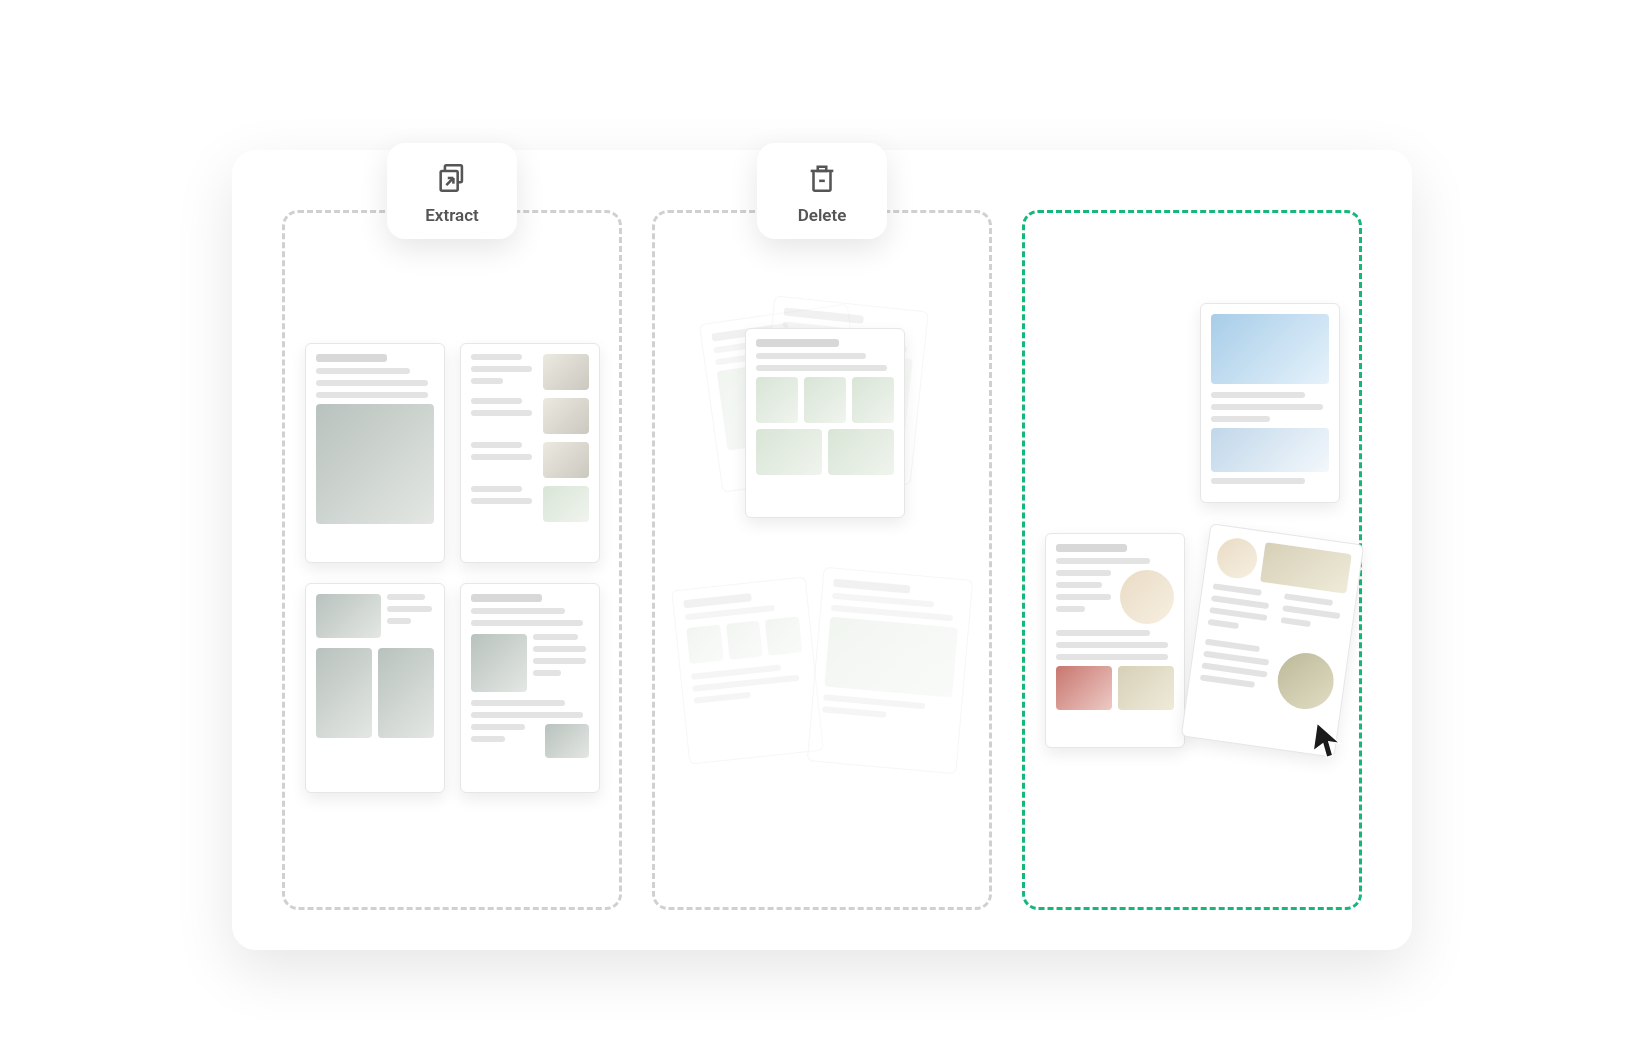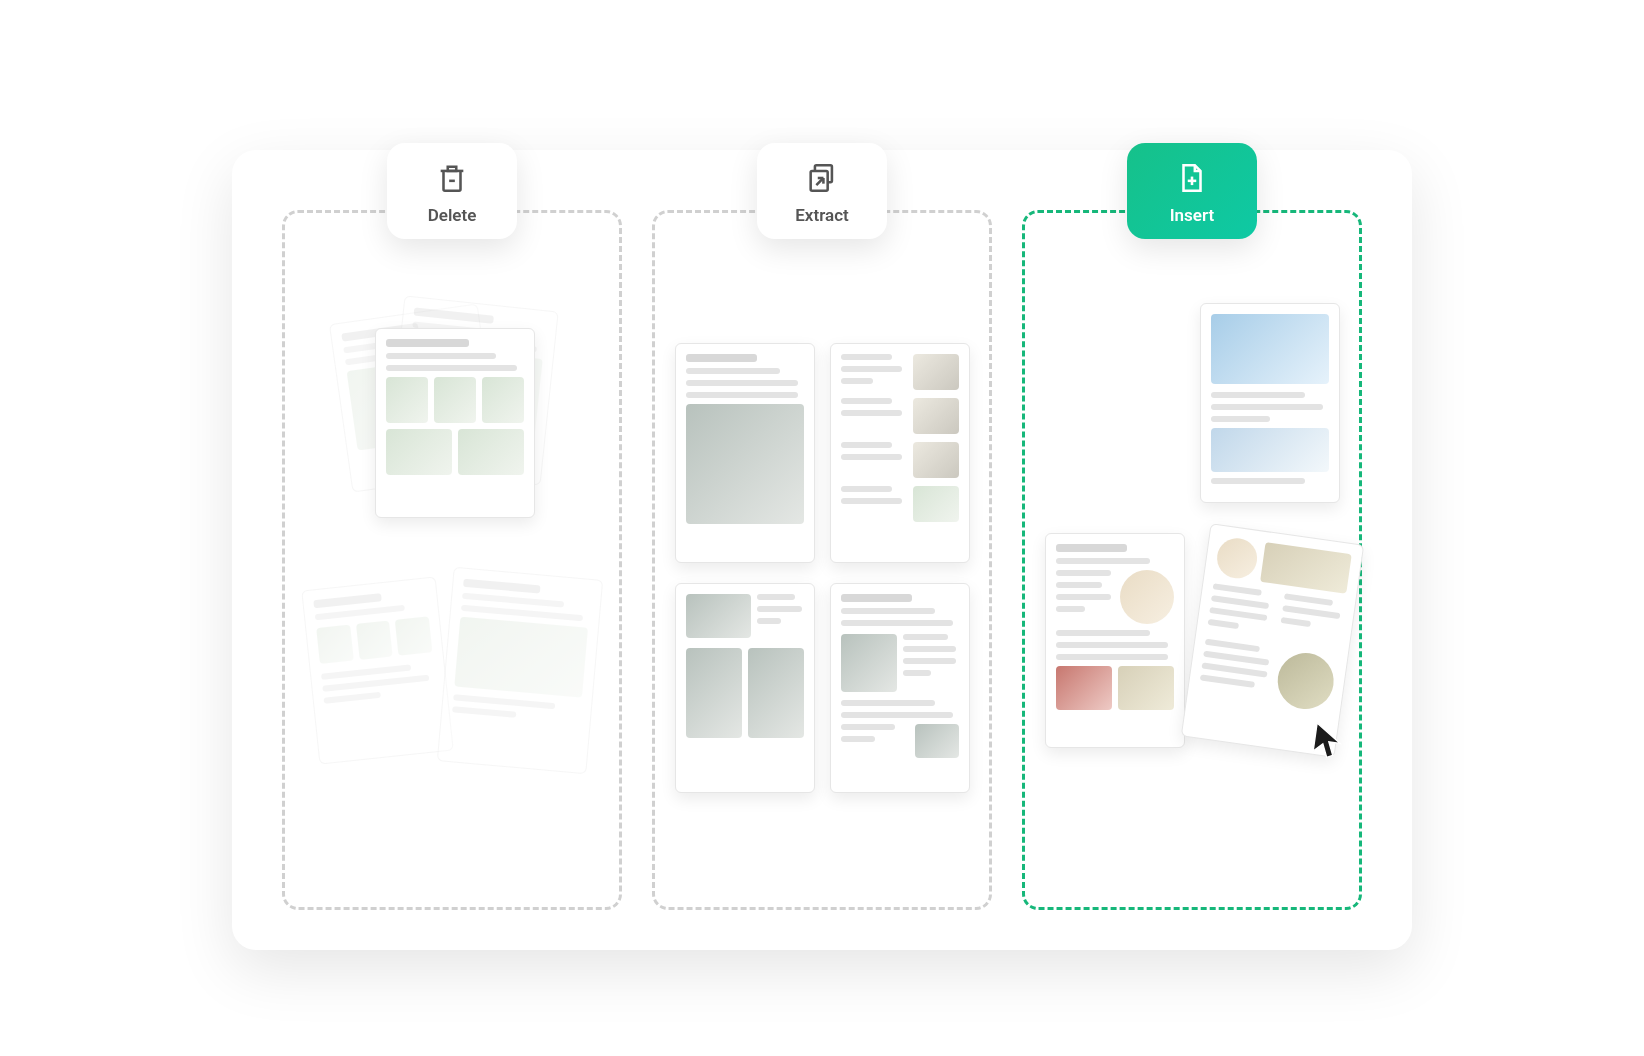--- a/index.html
+++ b/index.html
@@ -127,82 +127,20 @@
 <body>
 
 <div class="back-gradient"></div>
 
 <div class="main-card">
 
   <div class="panel">
     <div class="panel-tab">
       <div class="icon-wrap">
         <svg width="34" height="34" viewBox="0 0 24 24" fill="none" stroke="#555" stroke-width="1.8">
-          <path d="M4 7h16"></path>
-            <path d="M9 4h6v3H9z"></path>
-          <path d="M6 7v13a1 1 0 0 0 1 1h10a1 1 0 0 0 1-1V7"></path>
-          <path d="M10 14h4"></path>
-        </svg>
-      </div>
-      <div class="label">Delete</div>
-    </div>
-
-    <div class="thumb faded" style="left:55px; top:100px; width:150px; height:170px; transform:rotate(-8deg);">
-      <div class="line title"></div>
-        <div class="line md"></div>
-        <div class="line lg"></div>
-      <div style="height:80px" class="imgbox plant"></div>
-    </div>
-    <div class="thumb faded" style="left:110px; top:90px; width:155px; height:175px; transform:rotate(6deg);">
-      <div class="line title"></div>
-        <div class="line md"></div>
-        <div class="line lg"></div>
-      <div style="height:80px" class="imgbox plant"></div>
-    </div>
-    <div class="thumb" style="left:90px; top:115px; width:160px; height:190px;">
-      <div class="line title"></div>
-        <div class="line md"></div>
-        <div class="line lg"></div>
-      <div class="row-imgs" style="margin-top:6px;">
-        <div class="imgbox plant" style="flex:1;height:46px;"></div>
-        <div class="imgbox plant" style="flex:1;height:46px;"></div>
-        <div class="imgbox plant" style="flex:1;height:46px;"></div>
-      </div>
-      <div class="row-imgs" style="margin-top:6px;">
-        <div class="imgbox plant" style="flex:1;height:46px;"></div>
-        <div class="imgbox plant" style="flex:1;height:46px;"></div>
-      </div>
-    </div>
-
-    <div class="thumb faded" style="left:25px; top:370px; width:135px; height:175px; transform:rotate(-6deg);">
-      <div class="line title"></div>
-        <div class="line md"></div>
-      <div class="row-imgs" style="margin-top:8px;">
-        <div class="imgbox plant" style="flex:1;height:36px;"></div>
-        <div class="imgbox plant" style="flex:1;height:36px;"></div>
-        <div class="imgbox plant" style="flex:1;height:36px;"></div>
-      </div>
-      <div class="line md" style="margin-top:10px;"></div>
-        <div class="line lg"></div>
-        <div class="line sm"></div>
-    </div>
-    <div class="thumb faded" style="left:160px; top:360px; width:150px; height:195px; transform:rotate(5deg);">
-      <div class="line title"></div>
-        <div class="line md"></div>
-        <div class="line lg"></div>
-      <div class="imgbox plant" style="height:70px;margin-top:6px;"></div>
-      <div class="line md" style="margin-top:8px;"></div>
-        <div class="line sm"></div>
-    </div>
-  </div>
-
-  <div class="panel">
-    <div class="panel-tab">
-      <div class="icon-wrap">
-        <svg width="34" height="34" viewBox="0 0 24 24" fill="none" stroke="#555" stroke-width="1.8">
           <rect x="7" y="3" width="12" height="12" rx="1"></rect>
           <rect x="4" y="7" width="12" height="14" rx="1" fill="#fff"></rect>
           <path d="M8 17l5-5"></path>
             <path d="M13 12v4"></path>
             <path d="M13 12h-4"></path>
         </svg>
       </div>
       <div class="label">Extract</div>
     </div>
 
@@ -277,32 +215,83 @@
       <div class="row-imgs" style="gap:6px;margin-top:6px;">
         <div style="flex:1">
             <div class="line md"></div>
             <div class="line sm"></div>
           </div>
         <div class="imgbox room" style="width:44px;height:34px;"></div>
       </div>
     </div>
   </div>
 
+  <div class="panel">
+    <div class="panel-tab">
+      <div class="icon-wrap">
+        <svg width="34" height="34" viewBox="0 0 24 24" fill="none" stroke="#555" stroke-width="1.8">
+          <path d="M4 7h16"></path>
+            <path d="M9 4h6v3H9z"></path>
+          <path d="M6 7v13a1 1 0 0 0 1 1h10a1 1 0 0 0 1-1V7"></path>
+          <path d="M10 14h4"></path>
+        </svg>
+      </div>
+      <div class="label">Delete</div>
+    </div>
+
+    <div class="thumb faded" style="left:55px; top:100px; width:150px; height:170px; transform:rotate(-8deg);">
+      <div class="line title"></div>
+        <div class="line md"></div>
+        <div class="line lg"></div>
+      <div style="height:80px" class="imgbox plant"></div>
+    </div>
+    <div class="thumb faded" style="left:110px; top:90px; width:155px; height:175px; transform:rotate(6deg);">
+      <div class="line title"></div>
+        <div class="line md"></div>
+        <div class="line lg"></div>
+      <div style="height:80px" class="imgbox plant"></div>
+    </div>
+    <div class="thumb" style="left:90px; top:115px; width:160px; height:190px;">
+      <div class="line title"></div>
+        <div class="line md"></div>
+        <div class="line lg"></div>
+      <div class="row-imgs" style="margin-top:6px;">
+        <div class="imgbox plant" style="flex:1;height:46px;"></div>
+        <div class="imgbox plant" style="flex:1;height:46px;"></div>
+        <div class="imgbox plant" style="flex:1;height:46px;"></div>
+      </div>
+      <div class="row-imgs" style="margin-top:6px;">
+        <div class="imgbox plant" style="flex:1;height:46px;"></div>
+        <div class="imgbox plant" style="flex:1;height:46px;"></div>
+      </div>
+    </div>
+
+    <div class="thumb faded" style="left:25px; top:370px; width:135px; height:175px; transform:rotate(-6deg);">
+      <div class="line title"></div>
+        <div class="line md"></div>
+      <div class="row-imgs" style="margin-top:8px;">
+        <div class="imgbox plant" style="flex:1;height:36px;"></div>
+        <div class="imgbox plant" style="flex:1;height:36px;"></div>
+        <div class="imgbox plant" style="flex:1;height:36px;"></div>
+      </div>
+      <div class="line md" style="margin-top:10px;"></div>
+        <div class="line lg"></div>
+        <div class="line sm"></div>
+    </div>
+    <div class="thumb faded" style="left:160px; top:360px; width:150px; height:195px; transform:rotate(5deg);">
+      <div class="line title"></div>
+        <div class="line md"></div>
+        <div class="line lg"></div>
+      <div class="imgbox plant" style="height:70px;margin-top:6px;"></div>
+      <div class="line md" style="margin-top:8px;"></div>
+        <div class="line sm"></div>
+    </div>
+  </div>
+
   <div class="panel active">
-    <div class="panel-tab active">
-      <div class="icon-wrap">
-        <svg width="34" height="34" viewBox="0 0 24 24" fill="none" stroke="#fff" stroke-width="1.8">
-          <path d="M6 3h8l4 4v14H6z"></path>
-          <path d="M14 3v4h4"></path>
-          <path d="M12 11v6"></path>
-            <path d="M9 14h6"></path>
-        </svg>
-      </div>
-      <div class="label">Insert</div>
-    </div>
 
     <div class="thumb" style="left:175px; top:90px; width:140px; height:200px;">
       <div class="imgbox sky" style="height:70px;"></div>
       <div class="line md" style="margin-top:8px;"></div>
         <div class="line lg"></div>
         <div class="line sm"></div>
       <div class="imgbox trees" style="height:44px;margin-top:6px;"></div>
       <div class="line md" style="margin-top:6px;"></div>
     </div>
 

